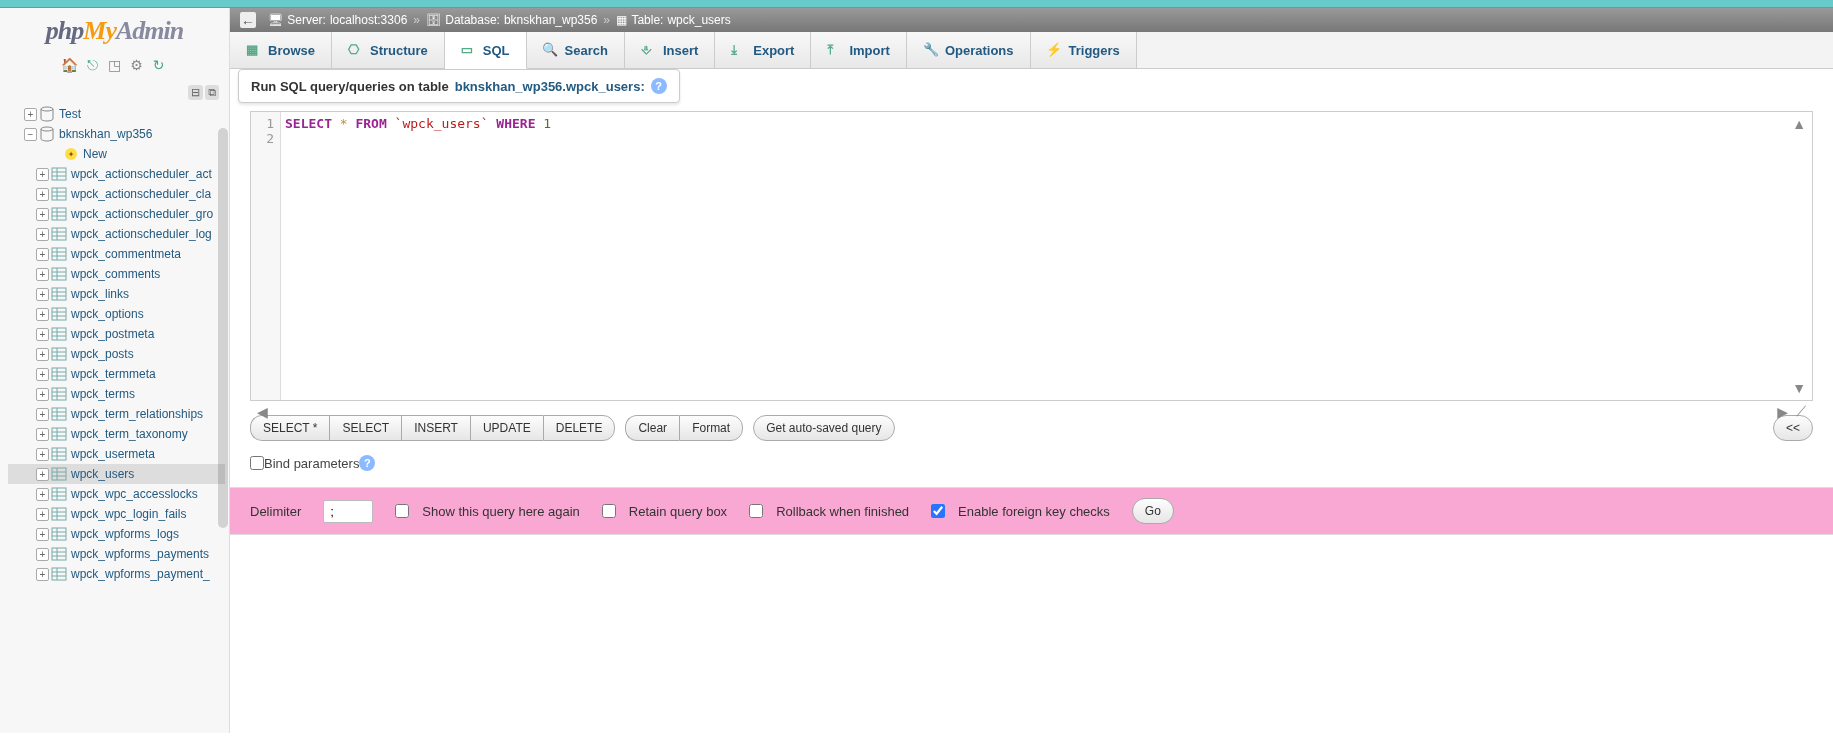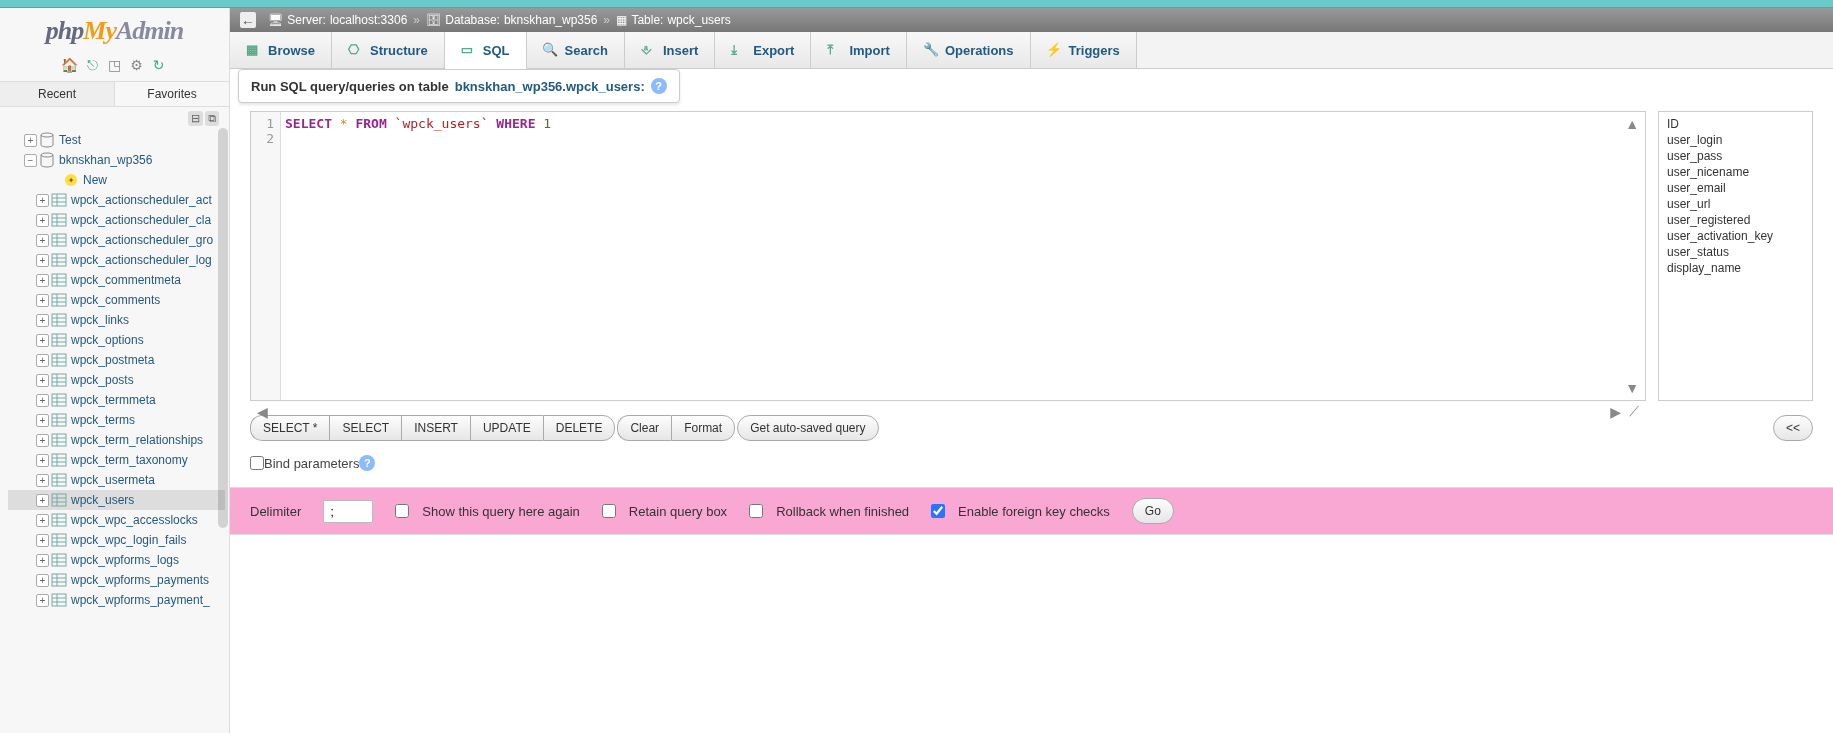--- a/index.html
+++ b/index.html
@@ -55,21 +55,21 @@
   .editor-code { position: absolute; left: 34px; top: 4px; right: 4px; font-family: monospace; font-size: 13px; white-space: pre; }
   .editor-code .kw { color: #9b2393; font-weight: bold; }
   .editor-code .op { color: #c09040; }
   .editor-code .str { color: #b91c1c; }
   .editor-code .num { color: #507030; }
   .editor-arrows { position: absolute; font-size: 14px; color: #888; cursor: pointer; }
   
   .columns-box { width: 155px; border: 1px solid #ccc; height: 290px; padding: 4px 8px; font-size: 12px; color: #333; overflow: auto; }
   .columns-box div { padding: 1px 0; cursor: pointer; }
 
-  .button-row { display: flex; gap: 2px; padding: 14px 20px 10px; align-items: center; }
+  .button-row { display: flex; gap: 10px; padding: 14px 20px 10px; align-items: center; }
   .btn-group { display: flex; }
   .btn { background: linear-gradient(#fdfdfd,#e6e6e6); border: 1px solid #aaa; padding: 5px 12px; font-size: 12px; cursor: pointer; color: #333; }
   .btn-group .btn { border-radius: 0; border-right-width: 0; }
   .btn-group .btn:first-child { border-top-left-radius: 12px; border-bottom-left-radius: 12px; }
   .btn-group .btn:last-child { border-top-right-radius: 12px; border-bottom-right-radius: 12px; border-right-width: 1px; }
   .btn.pill { border-radius: 14px; }
   .collapse-btn { margin-left: auto; }
 
   .checkbox-row { padding: 4px 20px 16px; display: flex; align-items: center; font-size: 13px; color: #444; }
 
@@ -92,24 +92,20 @@
       <span class="p1">php</span>
         <span class="p2">My</span>
         <span class="p3">Admin</span>
     </div>
     <div class="icon-row">
       <span>🏠</span>
       <span style="color:#4a8">⎋</span>
       <span style="color:#888">◳</span>
       <span style="color:#888">⚙</span>
       <span style="color:#4a8">↻</span>
-    </div>
-    <div class="recent-fav">
-      <div>Recent</div>
-      <div>Favorites</div>
     </div>
     <div class="collapse-row">
       <span>⊟</span>
       <span>⧉</span>
     </div>
     <div class="tree" id="tree">
         <div class="tree-item indent1">
           <span class="exp">+</span>
           <span class="ticon">
             <svg class="mini" viewBox="0 0 16 16">
@@ -469,32 +465,20 @@
               <div>1</div>
               <div>2</div>
             </div>
           <div class="editor-code" id="code"><span class="kw">SELECT</span><span class=""> </span><span class="op">*</span><span class=""> </span><span class="kw">FROM</span><span class=""> </span><span class="str">`wpck_users`</span><span class=""> </span><span class="kw">WHERE</span><span class=""> </span><span class="num">1</span></div>
           <span class="editor-arrows" style="top:4px;right:6px">▲</span>
           <span class="editor-arrows" style="bottom:4px;right:6px">▼</span>
           <span class="editor-arrows" style="bottom:-20px;left:6px">◀</span>
           <span class="editor-arrows" style="bottom:-20px;right:24px">▶</span>
           <span class="editor-arrows" style="bottom:-20px;right:6px">⟋</span>
         </div>
-        <div class="columns-box" id="columns">
-            <div>ID</div>
-            <div>user_login</div>
-            <div>user_pass</div>
-            <div>user_nicename</div>
-            <div>user_email</div>
-            <div>user_url</div>
-            <div>user_registered</div>
-            <div>user_activation_key</div>
-            <div>user_status</div>
-            <div>display_name</div>
-          </div>
       </div>
 
       <div class="button-row">
         <div class="btn-group" id="btng1">
             <button class="btn">SELECT *</button>
             <button class="btn">SELECT</button>
             <button class="btn">INSERT</button>
             <button class="btn">UPDATE</button>
             <button class="btn">DELETE</button>
           </div>

